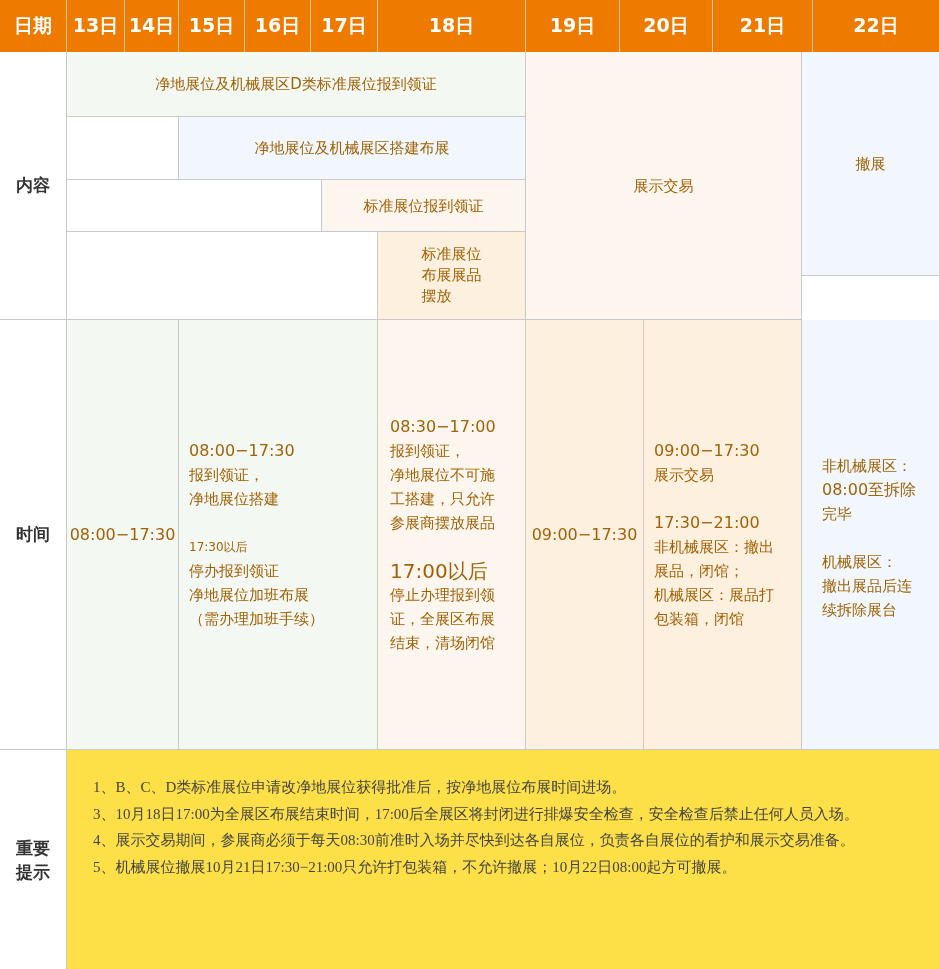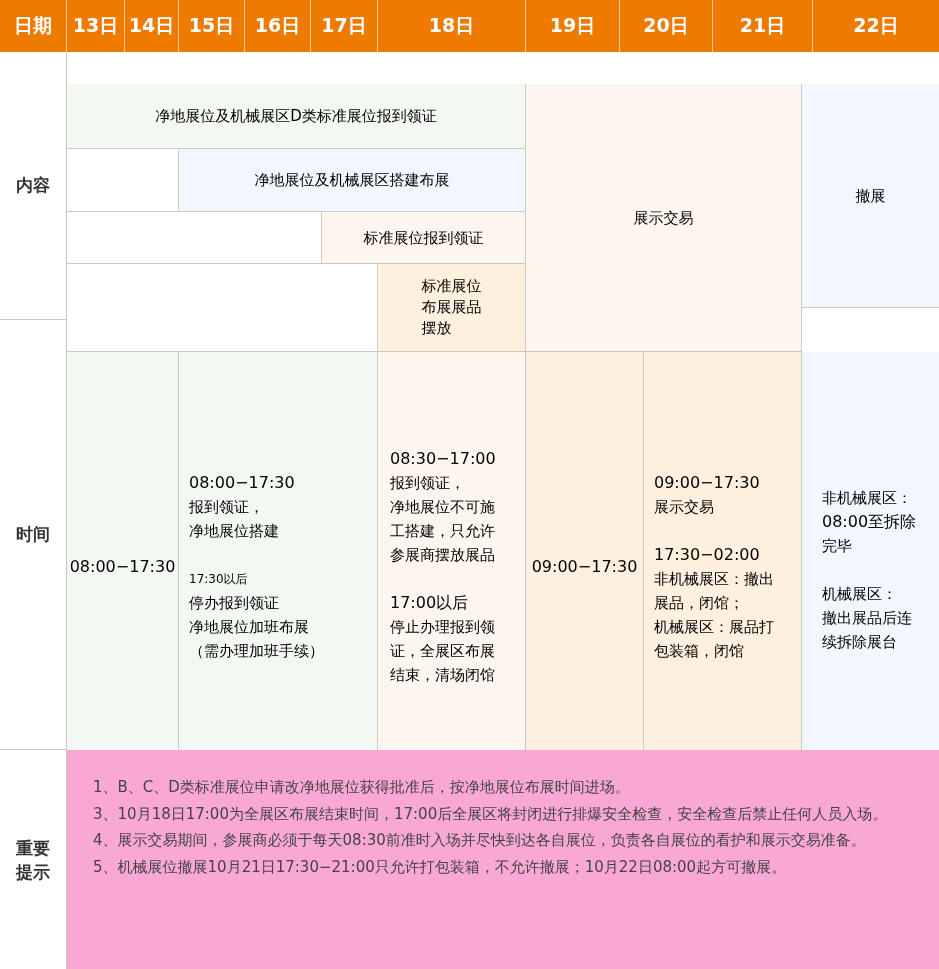--- a/index.html
+++ b/index.html
@@ -3,31 +3,31 @@
 <meta charset="utf-8">
 <style>
   * { box-sizing: border-box; margin: 0; padding: 0; }
   html, body { width: 939px; height: 969px; background: #ffffff; overflow: hidden; }
   body { font-family: "DejaVu Sans", "Liberation Sans", sans-serif; color: #444; position: relative; }
   .abs { position: absolute; }
   .hdr { background: #ef7a00; color: #fff; font-weight: bold; font-size: 19px;
          display: flex; align-items: center; justify-content: center; top: 0; height: 52px;
          border-right: 1px solid #f7c99a; }
   .cell { display: flex; align-items: center; justify-content: center; font-size: 15px;
-          color: #000000; border-right: 1px solid #c9c9c9; border-bottom: 1px solid #c9c9c9; line-height: 24px; margin-top: 32px; }
+          color: #a16207; border-right: 1px solid #c9c9c9; border-bottom: 1px solid #c9c9c9; line-height: 24px; }
   .green { background: #f4f8f3; }
   .blue { background: #f1f7fc; }
   .cream { background: #fdf6ee; }
   .peach { background: #fdf0de; }
   .white { background: #ffffff; }
   .rowlabel { font-weight: bold; font-size: 17px; color: #333; display: flex; align-items: center; justify-content: center; left: 0; width: 67px; border-right: 1px solid #c9c9c9; }
   .multi { justify-content: flex-start; padding-left: 12px; text-align: left; }
   .multi p { margin: 0; }
   .gap { height: 24px; }
-  .notes { left: 67px; top: 750px; width: 872px; height: 219px; background: #f9a8d4; padding: 24px 0 0 26px; font-size: 15px; color: #444; line-height: 26.5px; }
+  .notes { left: 67px; top: 750px; width: 872px; height: 219px; background: #fde047; padding: 24px 0 0 26px; font-size: 15px; color: #444; line-height: 26.5px; font-family: Liberation Serif, serif; }
   .notes .item { padding-left: 26px; text-indent: -26px; width: 820px; }
 </style>
 </head>
 <body>
 
 <div class="abs hdr" style="left:0;width:67px;">日期</div>
 <div class="abs hdr" style="left:67px;width:58px;">13日</div>
 <div class="abs hdr" style="left:125px;width:54px;">14日</div>
 <div class="abs hdr" style="left:179px;width:66px;">15日</div>
 <div class="abs hdr" style="left:245px;width:66px;">16日</div>
@@ -80,35 +80,35 @@
 </div>
 
 <div class="abs cell cream multi" style="left:378px;top:320px;width:148px;height:430px;">
   <div>
     <p style="font-size:16px;">08:30−17:00</p>
     <p>报到领证，</p>
     <p>净地展位不可施</p>
     <p>工搭建，只允许</p>
     <p>参展商摆放展品</p>
     <div class="gap"></div>
-    <p style="font-size:16px;">17:00以后</p>
+    <p style="font-size:20px;">17:00以后</p>
     <p>停止办理报到领</p>
     <p>证，全展区布展</p>
     <p>结束，清场闭馆</p>
   </div>
 </div>
 
 <div class="abs cell peach" style="left:526px;top:320px;width:118px;height:430px;font-size:16px;">09:00−17:30</div>
 
 <div class="abs cell peach multi" style="left:644px;top:320px;width:158px;height:430px;padding-left:10px;">
   <div>
     <p style="font-size:16px;">09:00−17:30</p>
     <p>展示交易</p>
     <div class="gap"></div>
-    <p style="font-size:16px;">17:30−02:00</p>
+    <p style="font-size:16px;">17:30−21:00</p>
     <p>非机械展区：撤出</p>
     <p>展品，闭馆；</p>
     <p>机械展区：展品打</p>
     <p>包装箱，闭馆</p>
   </div>
 </div>
 
 <div class="abs cell blue multi" style="left:802px;top:320px;width:148px;height:430px;border-right:none;padding-left:20px;align-items:flex-start;padding-top:134px;">
   <div>
     <p>非机械展区：</p>

